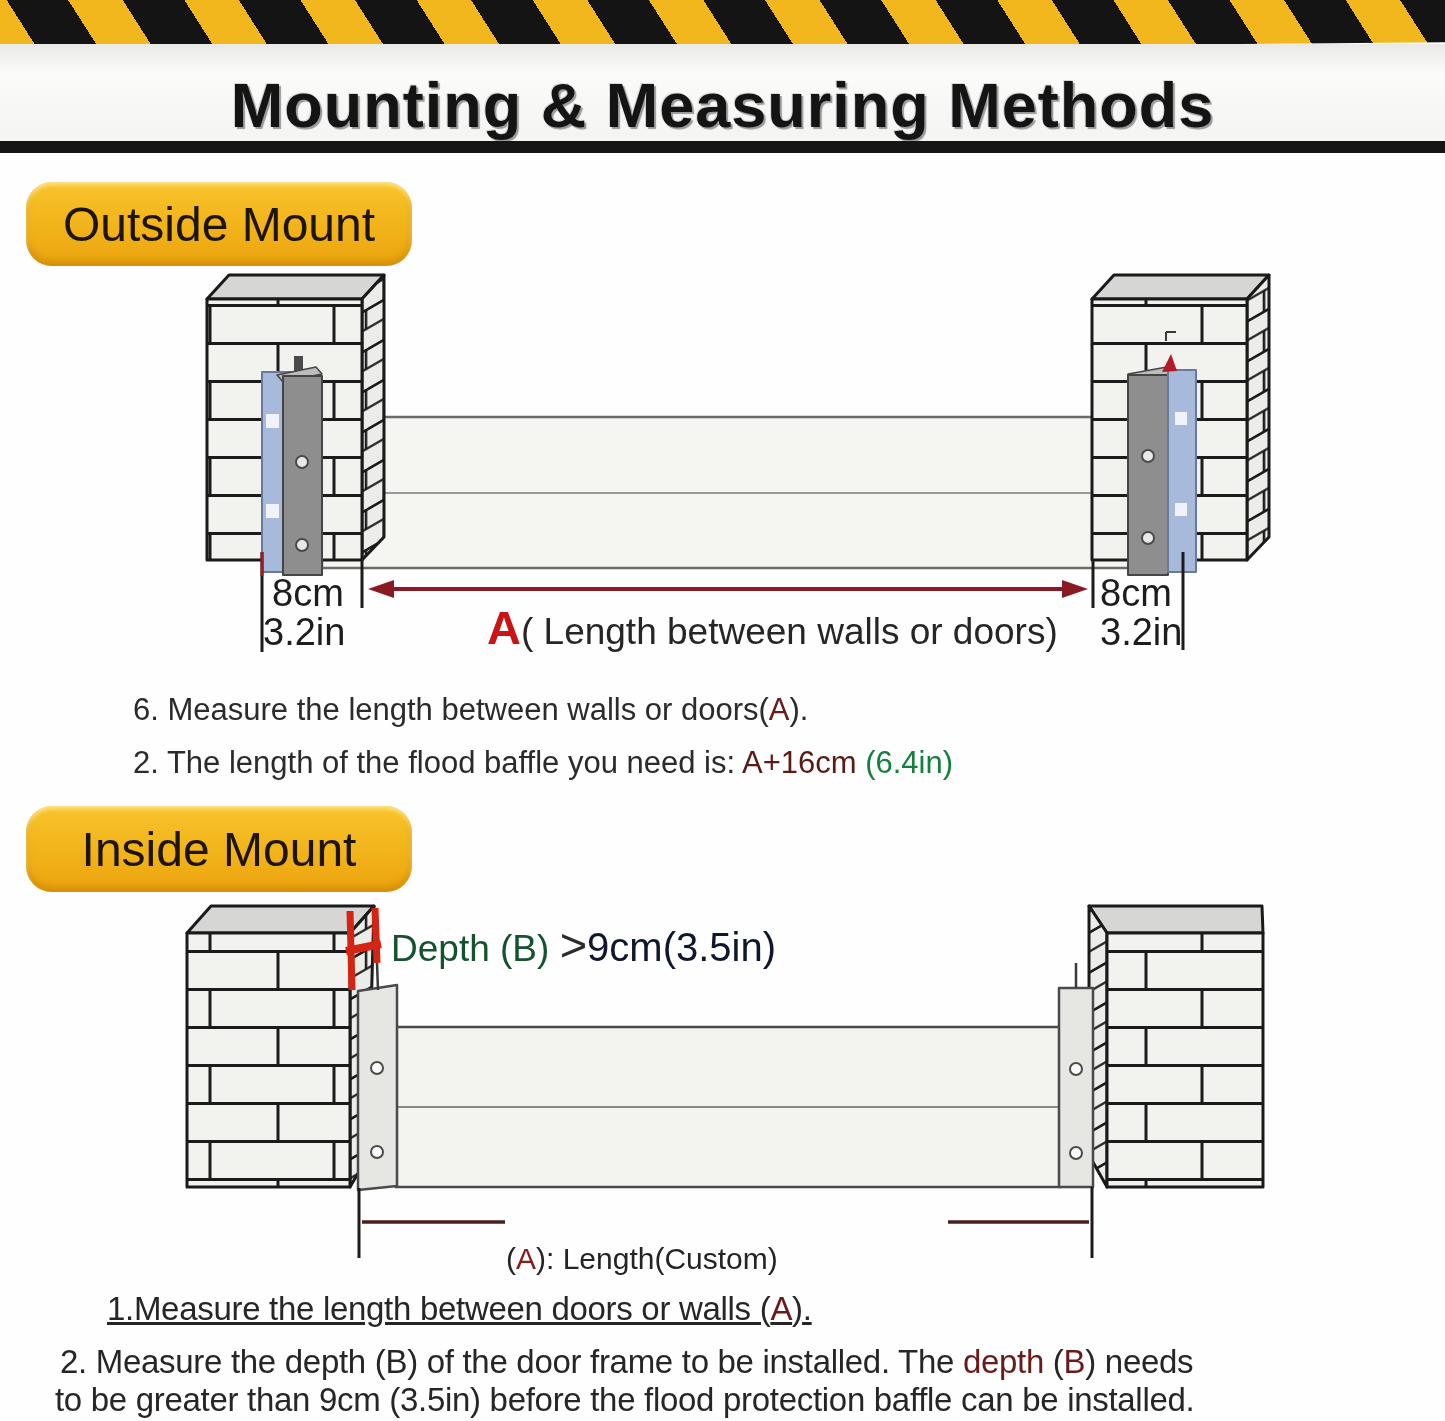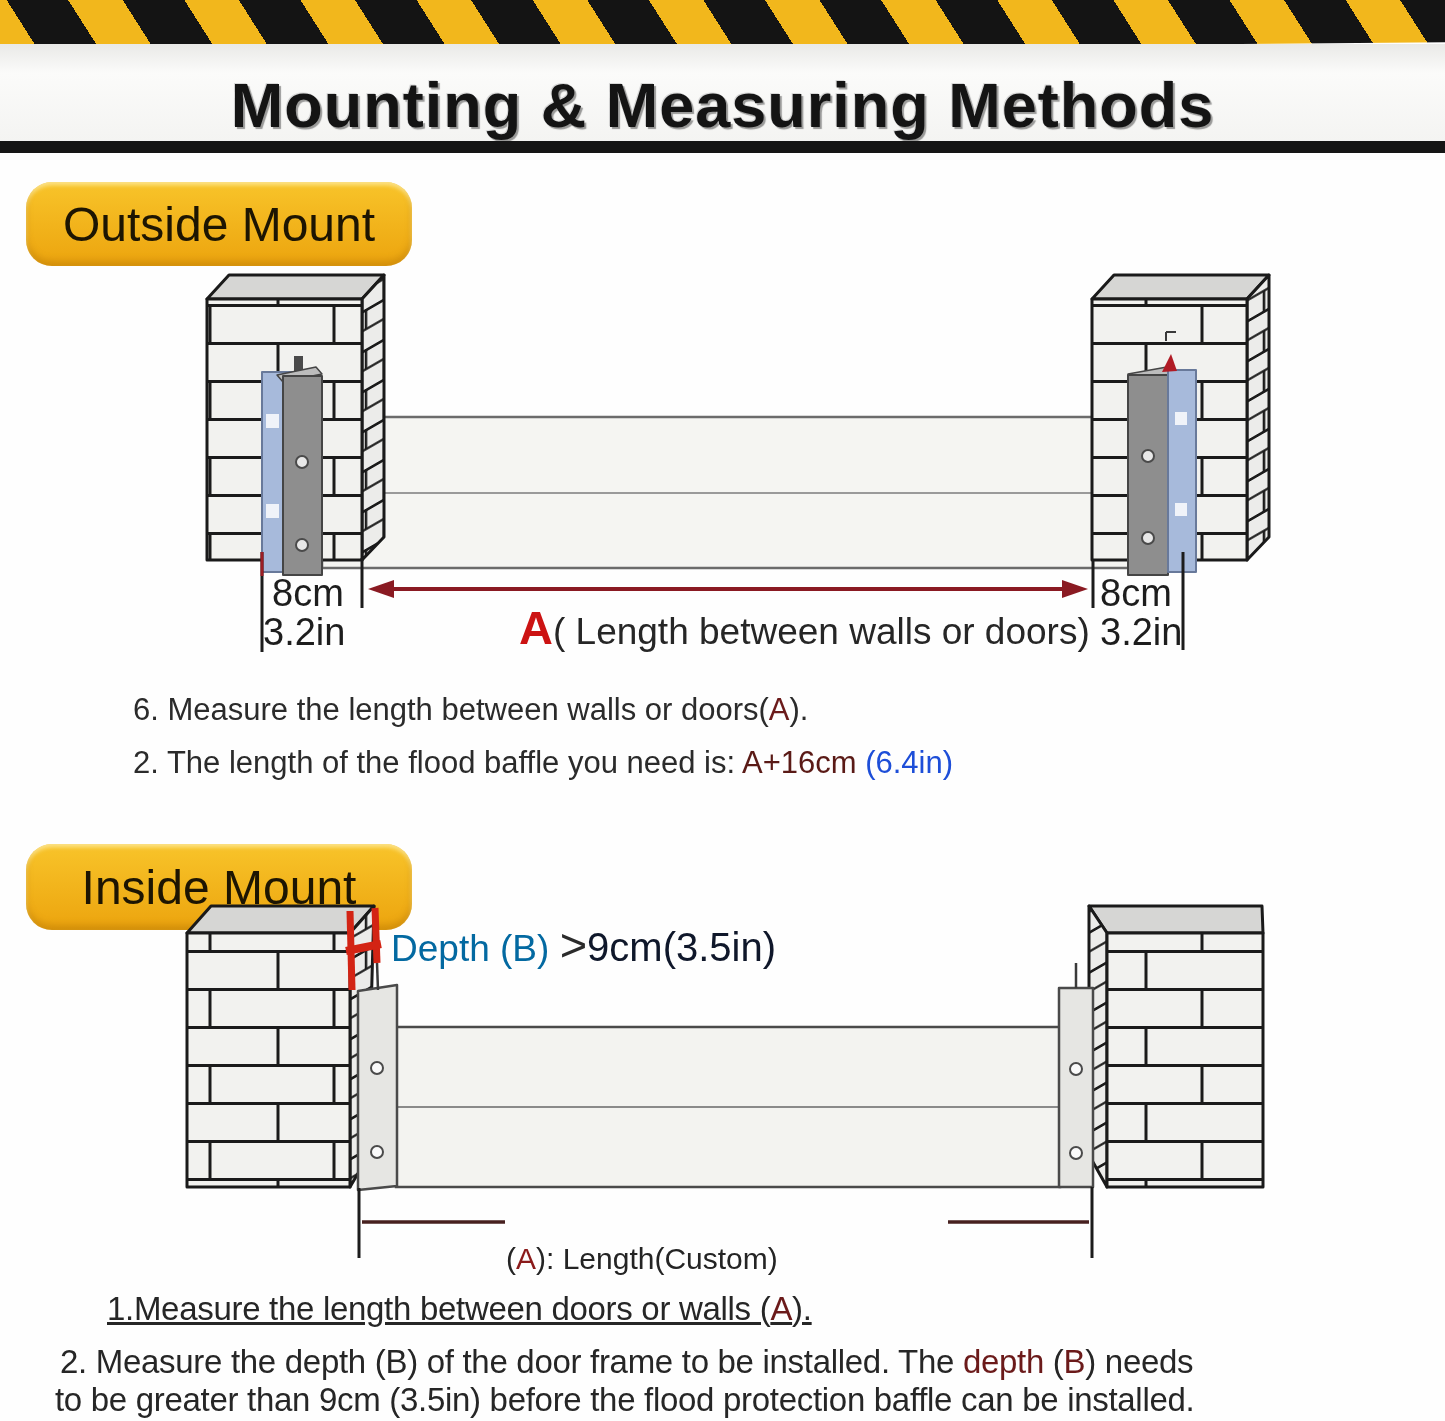--- a/index.html
+++ b/index.html
@@ -31,42 +31,42 @@
   
   .badge {
     position:absolute; left:26px; width:386px; height:84px;
     background:linear-gradient(180deg,#f8c42a,#eca40e);
     border-radius:26px; display:flex; align-items:center; justify-content:center;
     font-size:48px; color:#1d1502; white-space:nowrap;
     box-shadow:inset 0 -5px 7px rgba(160,100,0,.35), inset 0 3px 4px rgba(255,236,160,.85);
     text-align:right;
   }
   .badge.outside { top:182px; }
-  .badge.inside  { top:844px; height:86px; }
+  .badge.inside  { top:806px; height:86px; }
 
   
   .dim { position:absolute; font-size:38px; color:#1d1d1d; white-space:nowrap; }
-  .span-label { position:absolute; left:487px; top:600px; white-space:nowrap;margin-left:32px; }
+  .span-label { position:absolute; left:487px; top:600px; white-space:nowrap; }
   .span-label .var { font-size:47px; font-weight:bold; color:#cc1313; }
   .span-label .cap { font-size:37px; color:#262626; }
 
   .depth-label { position:absolute; left:391px; top:917px; white-space:nowrap; }
-  .depth-label .m  { font-size:37px; color:#0369a1; }
+  .depth-label .m  { font-size:37px; color:#14532d; }
   .depth-label .gt { font-size:47px; color:#2b2b2b; }
   .depth-label .v  { font-size:40px; color:#0f172a; }
 
   .length-label { position:absolute; left:506px; top:1210px; font-size:30px; color:#242424; white-space:nowrap;margin-top:32px; }
   .length-label .var { color:#8b1a1a; }
 
   
   .instr { position:absolute; font-size:31px; color:#2b2b2b; white-space:nowrap; }
   .instr-b { position:absolute; font-size:33px; color:#262626; letter-spacing:-0.3px; white-space:nowrap; }
   .mar  { color:#6b1a1a; }
   .redf { color:#5a1a16;margin-top:12px; }
-  .redi { color:#1d4ed8; }
+  .redi { color:#15803d; }
 </style>
 </head>
 <body>
 
 <div class="stripes"></div>
 <div class="title-band">
   <h1>Mounting &amp; Measuring Methods</h1>
 </div>
 <div class="banner-bar"></div>
 

